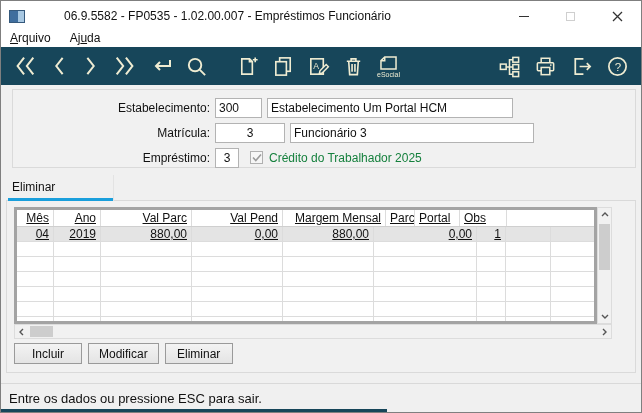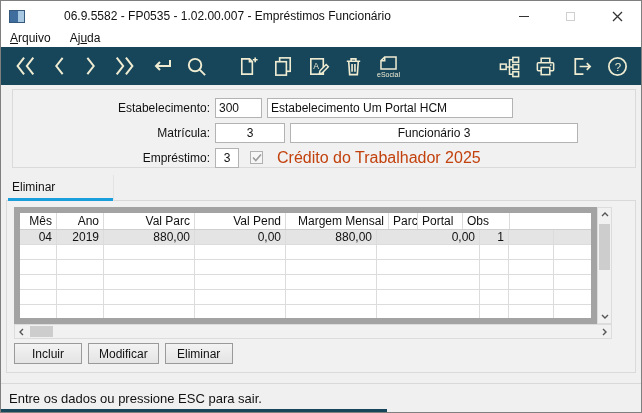--- a/index.html
+++ b/index.html
@@ -34,32 +34,32 @@
   .form-box{position:absolute;left:11px;right:5px;top:88px;height:79px;
     background:#f1f1f1;border:1px solid #dadada;padding-top:5px;}
   .f-row{display:flex;align-items:center;height:25px;}
   .f-label{width:202px;text-align:right;padding-right:5px;font-size:12px;white-space:nowrap;}
   .f-input{height:20px;border:1px solid #b3b3b3;background:#fff;font-size:12px;
     font-family:inherit;padding:0 3px;color:#111;}
   .f-desc{margin-left:5px;}
   .chk{width:13px;height:13px;border:1px solid #b0b0b0;background:#f6f6f6;margin-left:11px;
     display:flex;align-items:center;justify-content:center;flex:0 0 auto;}
   .chk svg{display:block;}
-  .chk-label{font-size:16px;color:#c2410c;margin-left:14px;white-space:nowrap;}
+  .chk-label{font-size:12px;color:#15803d;margin-left:6px;white-space:nowrap;}
   
   .tabstrip{position:absolute;top:174px;left:5px;right:5px;height:26px;border-bottom:1px solid #d9d9d9;}
   .tab{position:absolute;left:2px;top:0;width:106px;height:26px;border-right:1px solid #e3e3e3;}
   .tab-label{font-size:12px;padding:5px 0 0 4px;display:block;}
   .tab-underline{position:absolute;left:0;right:0;bottom:-1px;height:4px;background:#1a9fdc;}
   
   .content-box{position:absolute;top:200px;left:5px;right:5px;height:172px;
     background:#f1f1f1;border:1px solid #dadada;border-top:none;}
   .grid-wrap{position:absolute;left:7px;top:6px;width:598px;height:132px;}
-  .grid{position:absolute;left:0;top:0;right:15px;bottom:15px;border:6px solid #a3a3a3;
-    background:#14b8a6;overflow:hidden;}
+  .grid{position:absolute;left:0;top:0;right:15px;bottom:15px;border:3px solid #a3a3a3;
+    background:#14b8a6;overflow:hidden;text-decoration:underline;}
   .grid-row{display:flex;height:15px;border-bottom:1px solid #dcdcdc;background:#fff;}
   .grid-row.header{height:17px;border-bottom:1px solid #cfcfcf;}
   .grid-row.selected{background:#e4e4e4;}
   .gc{height:100%;border-right:1px solid #dcdcdc;font-size:12px;line-height:15px;
     padding:0 4px;overflow:hidden;white-space:nowrap;flex:0 0 auto;}
   .grid-row.header .gc{line-height:16px;}
   
   .vscroll{position:absolute;top:0;right:0;bottom:15px;width:15px;background:#f1f1f1;
     border:1px solid #dcdcdc;}
   .hscroll{position:absolute;left:0;right:0;bottom:0;height:15px;background:#f1f1f1;
@@ -210,21 +210,21 @@
 
   <div class="form-box">
     <div class="f-row">
       <span class="f-label">Estabelecimento:</span>
       <input class="f-input" style="width: 47px;" value="300">
       <input class="f-input f-desc" style="width: 246px;" value="Estabelecimento Um Portal HCM">
     </div>
     <div class="f-row">
       <span class="f-label">Matrícula:</span>
       <input class="f-input" style="width: 70px; text-align: center;" value="3">
-      <input class="f-input f-desc" style="width: 288px; text-align: center;" value="Funcionário 3">
+      <input class="f-input f-desc" style="width: 244px;" value="Funcionário 3">
     </div>
     <div class="f-row">
       <span class="f-label">Empréstimo:</span>
       <input class="f-input" style="width: 24px; text-align: center;" value="3">
       <div class="chk">
         <svg width="10" height="9" viewBox="0 0 10 9">
             <path d="M1 4.5 3.8 7.5 9 1.5" fill="none" stroke="#9b9b9b" stroke-width="1.6"></path>
           </svg>
       </div>
       <span class="chk-label">Crédito do Trabalhador 2025</span>

